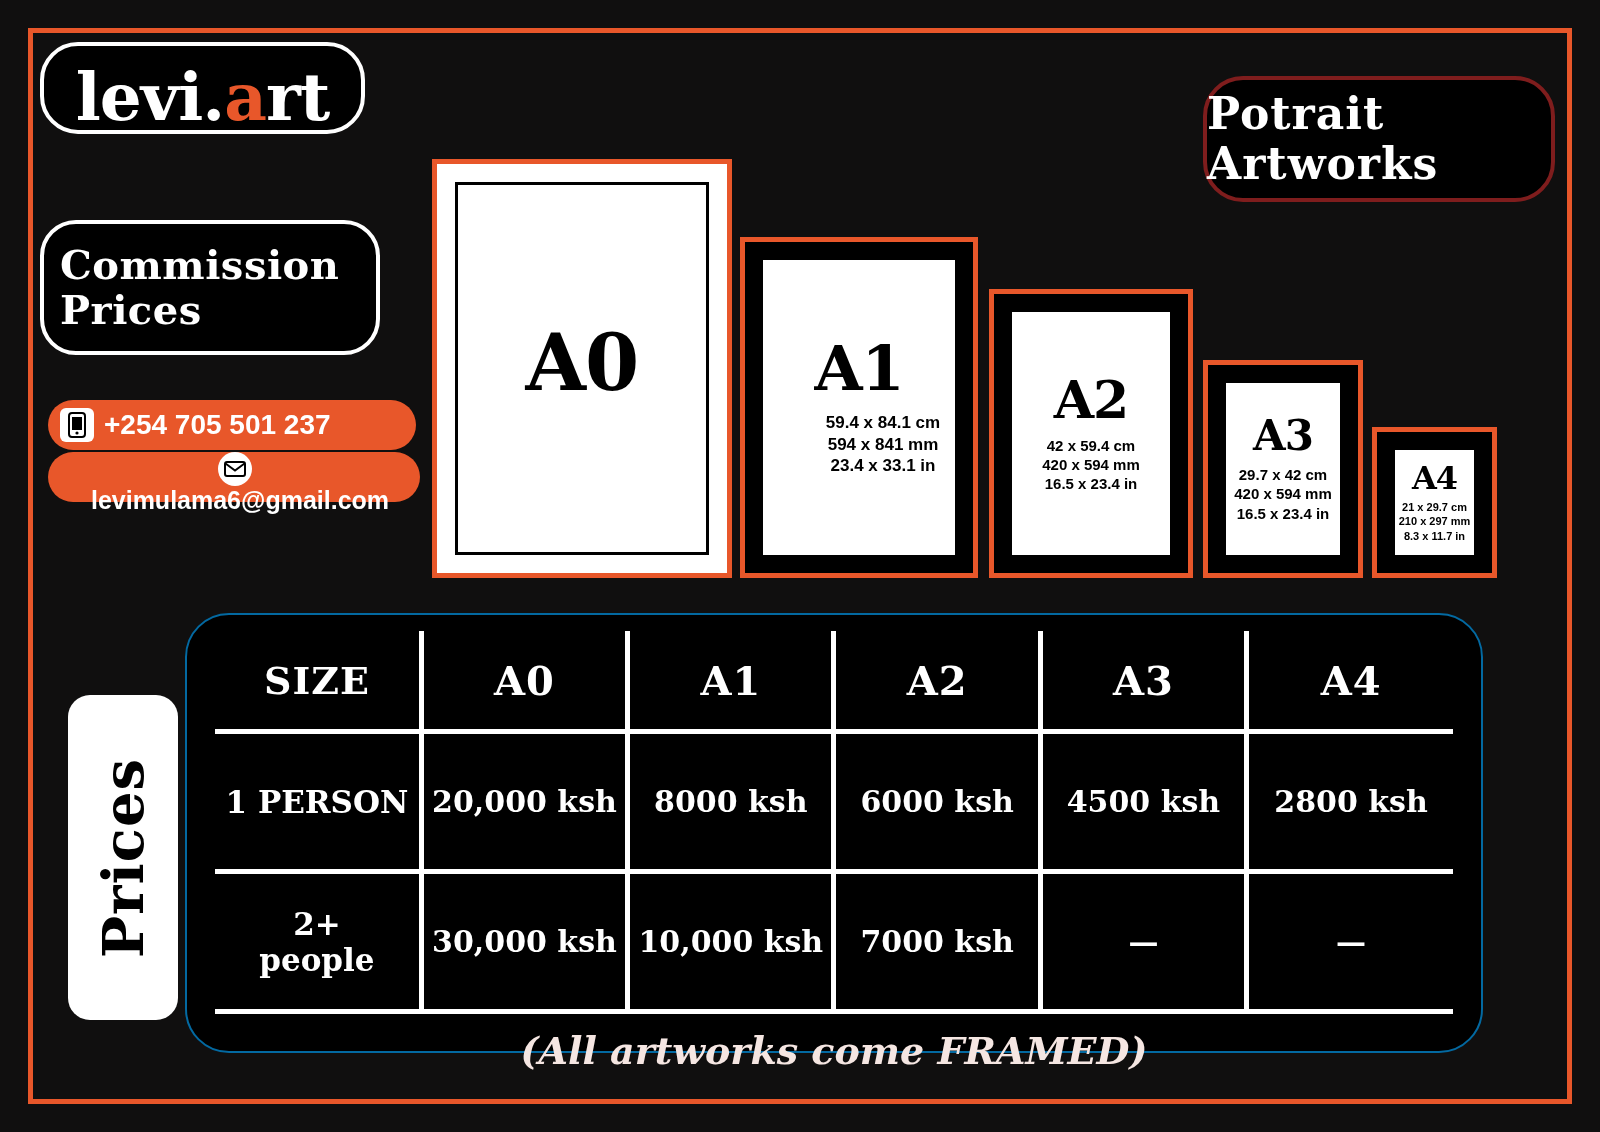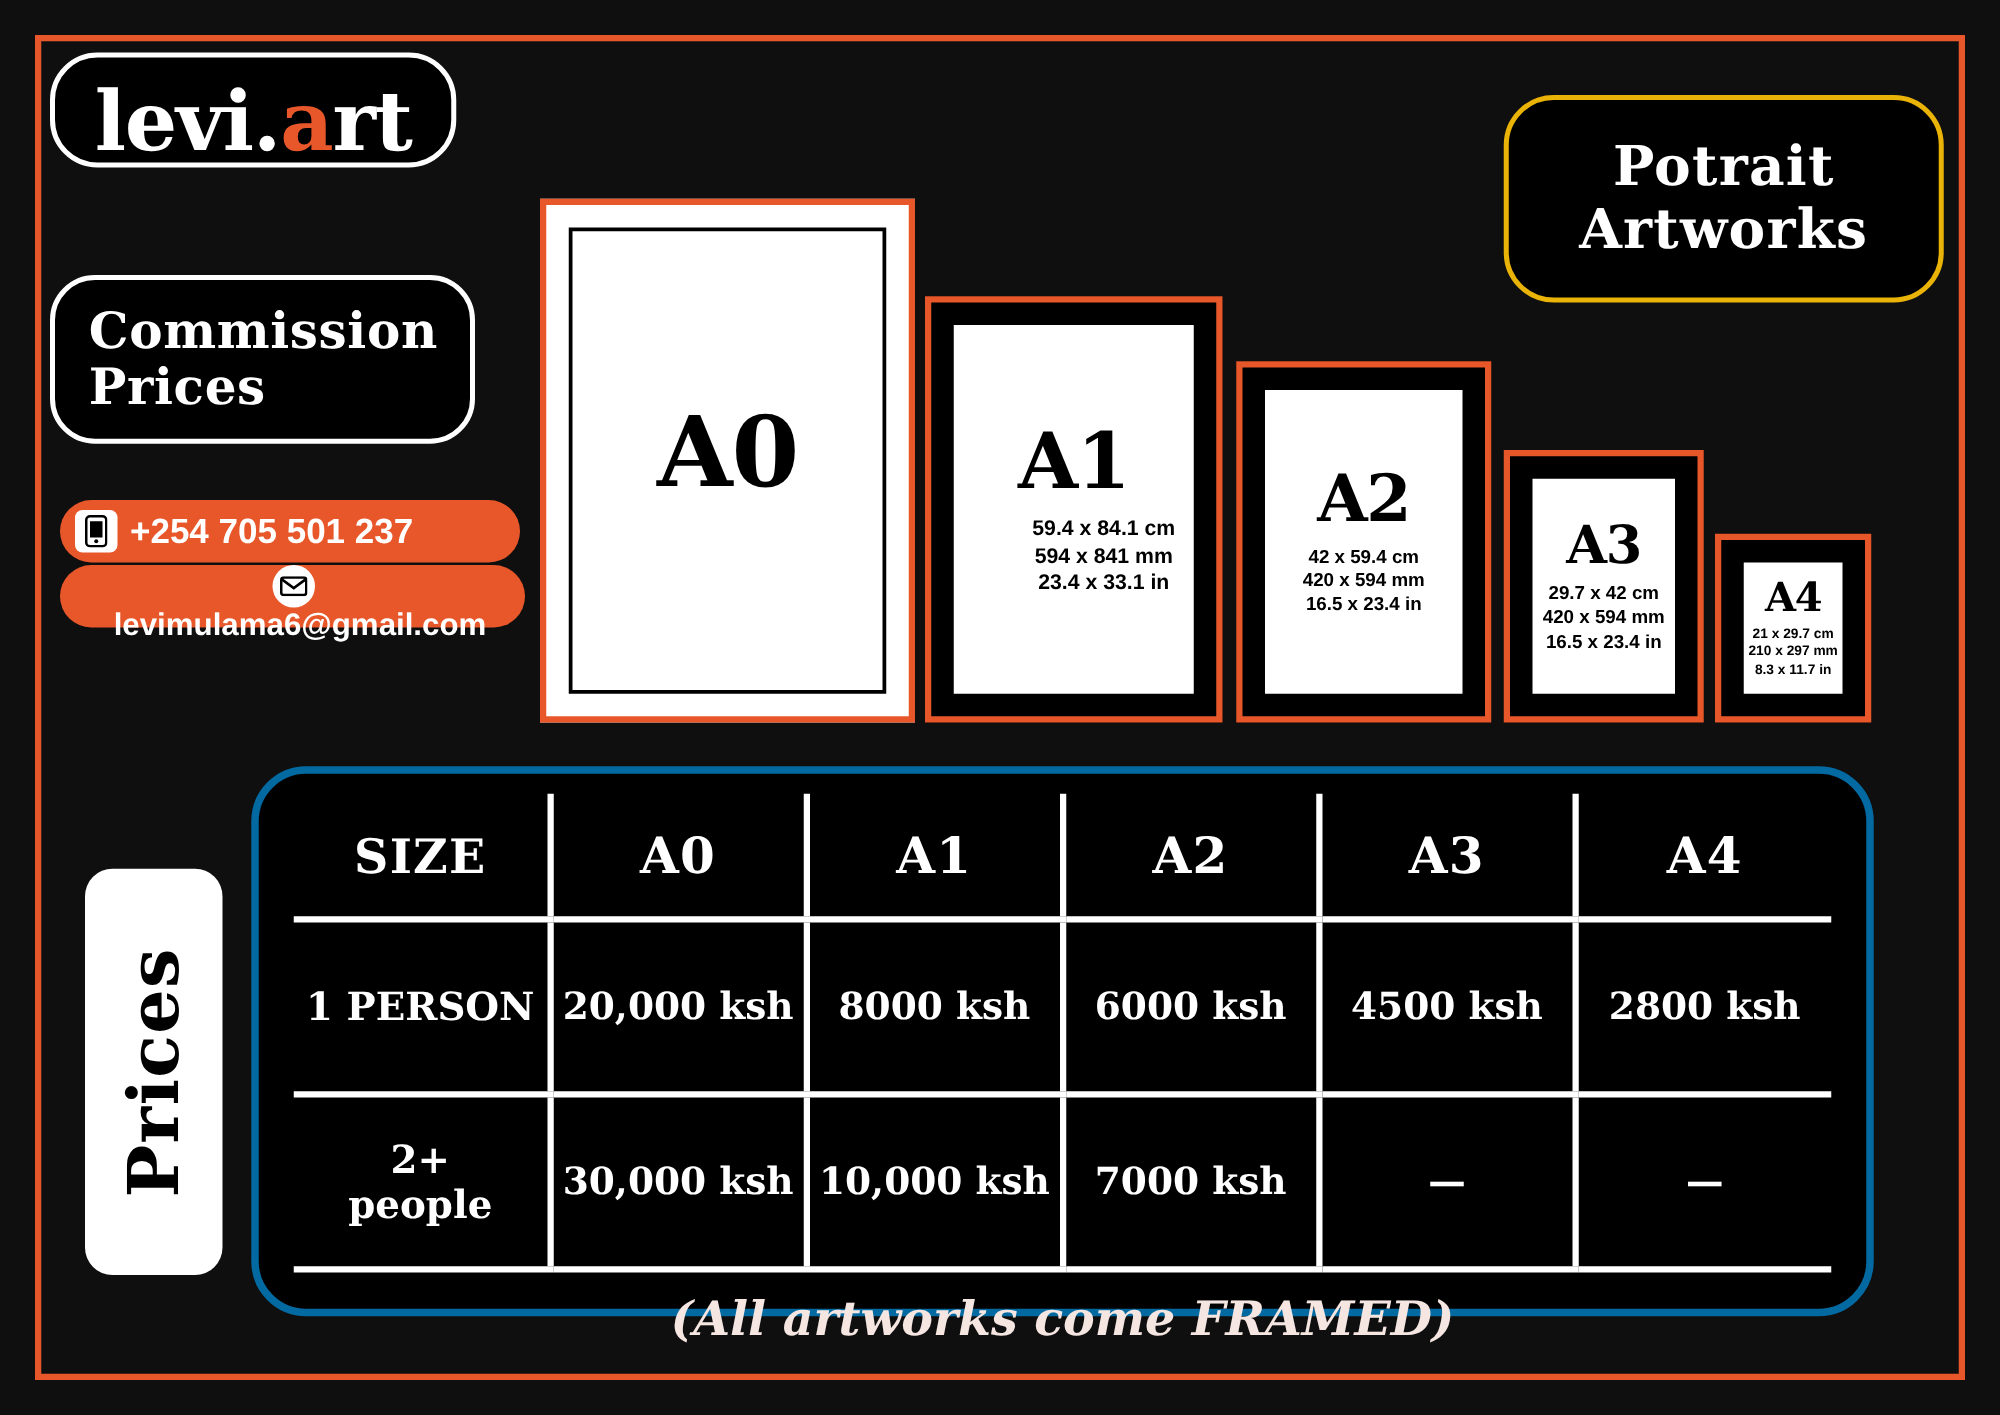--- a/index.html
+++ b/index.html
@@ -62,21 +62,21 @@
     top: 220px;
     width: 340px;
     height: 135px;
     background: #000;
     border: 4px solid #ffffff;
     border-radius: 36px;
     box-sizing: border-box;
     display: flex;
     flex-direction: column;
     justify-content: center;
-    padding-left: 27px;
+    padding-left: 16px;
   }
   .commission-line {
     font-family: "DejaVu Serif", serif;
     font-weight: bold;
     font-size: 40px;
     color: #ffffff;
     line-height: 1.12;
     letter-spacing: 0.5px;
   }
 
@@ -126,28 +126,28 @@
     white-space: nowrap;
   }
   .ct-text.small { font-size: 25px; }
 
   
   .portrait-box {
     position: absolute;
     right: 45px;
     top: 76px;
     width: 352px;
-    height: 166px;
+    height: 126px;
     background: #000;
-    border: 4px solid #eab308;
+    border: 4px solid #7f1d1d;
     border-radius: 40px;
     box-sizing: border-box;
     display: flex;
     flex-direction: column;
-    align-items: center;
+    align-items: flex-start;
     justify-content: center;
   }
   .portrait-line {
     font-family: "DejaVu Serif", serif;
     font-weight: bold;
     font-size: 44px;
     color: #ffffff;
     line-height: 1.13;
     letter-spacing: 1px;
   }
@@ -228,26 +228,26 @@
     font-size: 56px;
     color: #000000;
     transform: rotate(-90deg);
     white-space: nowrap;
     letter-spacing: 1px;
   }
 
   
   .table-panel {
     position: absolute;
-    left: 201px;
+    left: 185px;
     top: 613px;
     width: 1298px;
     height: 440px;
     background: #000000;
-    border: 6px solid #0369a1;
+    border: 2px solid #0369a1;
     border-radius: 44px;
     box-sizing: border-box;
     padding: 16px 28px 10px 28px;
   }
   table.price-table {
     width: 100%;
     border-collapse: collapse;
     table-layout: fixed;
   }
   table.price-table th, table.price-table td {

